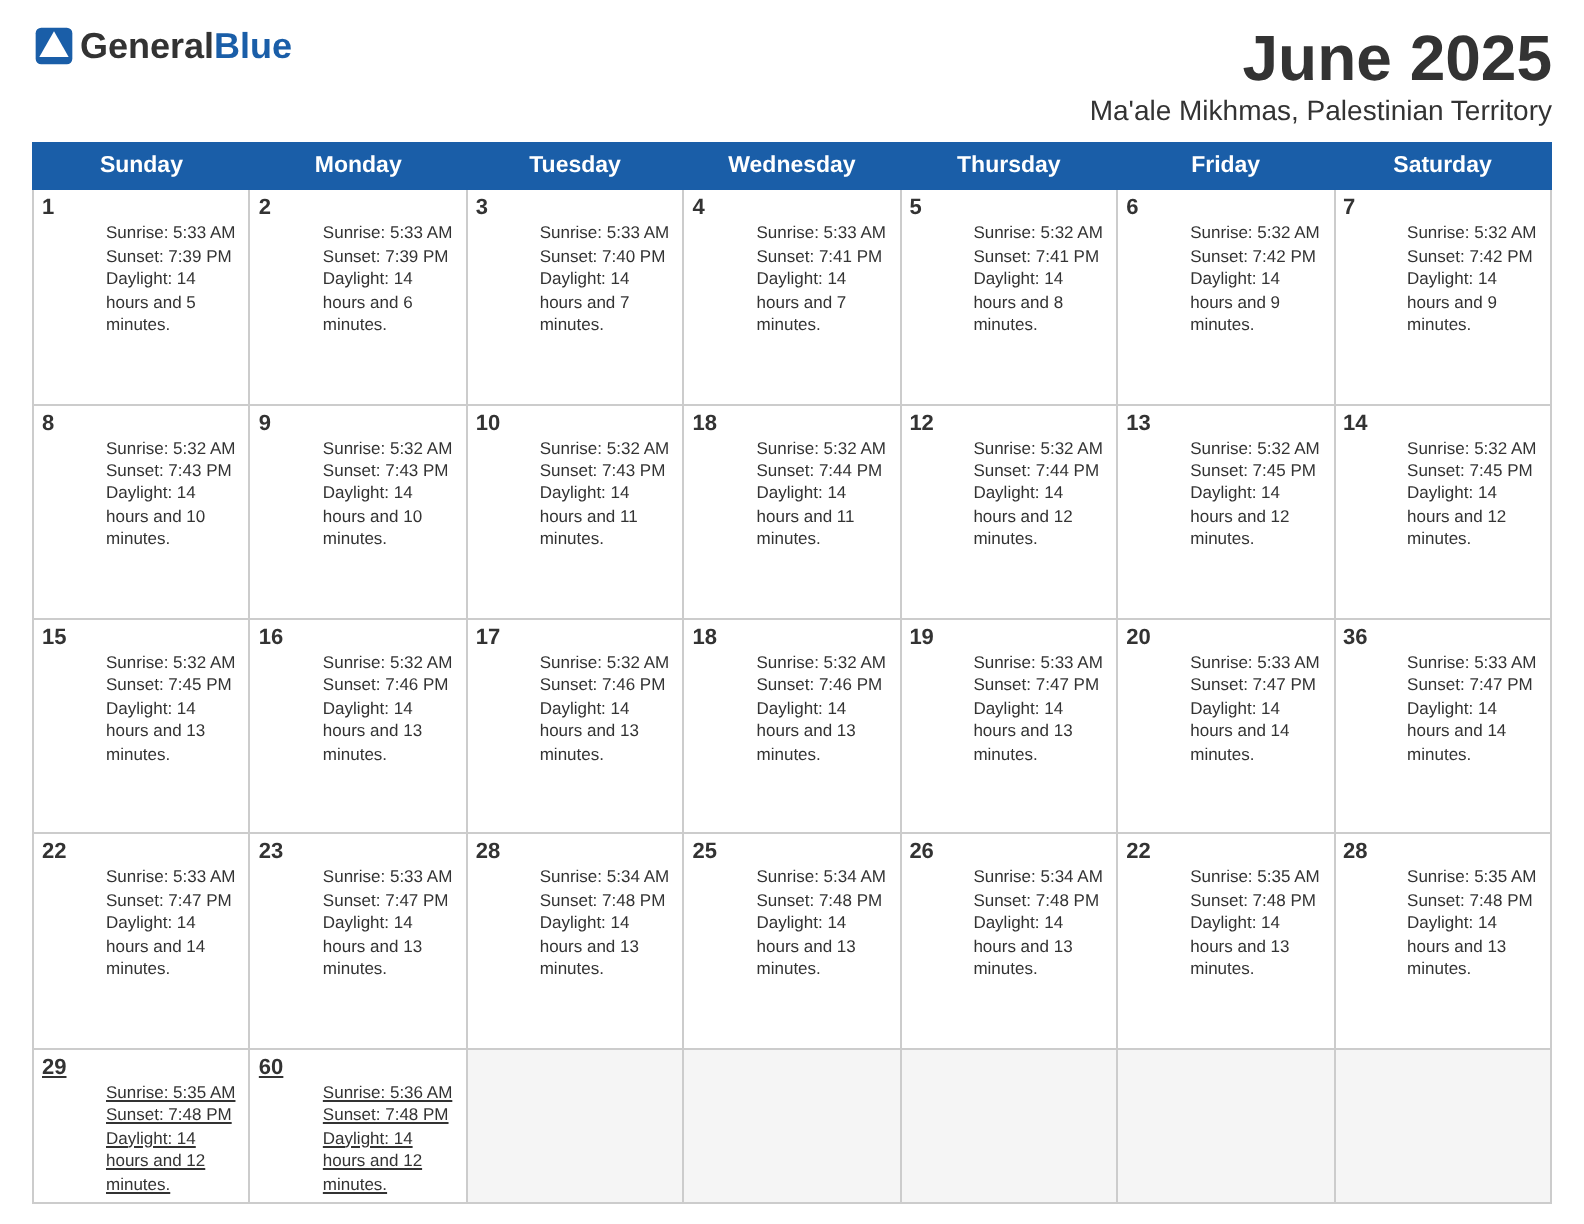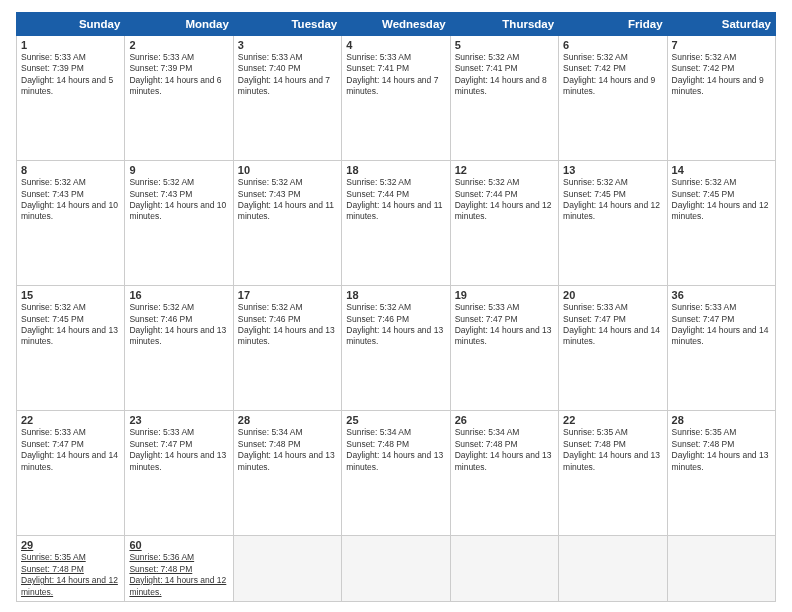--- a/index.html
+++ b/index.html
@@ -61,21 +61,21 @@
       border-collapse: collapse;
       width: 100%;
       table-layout: fixed;
     }
     .calendar th {
       background-color: #1a5ea8;
       color: #fff;
       font-size: 11.5px;
       font-weight: bold;
       padding: 5px 4px;
-      text-align: right;
+      text-align: center;
       border: 1px solid #1a5ea8;
     }
     .calendar td {
       border: 1px solid #ccc;
       vertical-align: top;
       padding: 3px 4px;
       font-size: 9px;
       color: #333;
       background: #fff;
     }
@@ -85,30 +85,47 @@
     .day-num {
       font-size: 11px;
       font-weight: bold;
       display: block;
       margin-bottom: 1px;
     }
     .day-info {
       font-size: 8.5px;
       line-height: 1.35;
       color: #333;
+      margin-left: 32px;
     }
     tr.last-row td {
       height: 62px;
       text-decoration: underline;
     }
   </style>
 </head>
 <body>
 
 <div class="page">
+  <div class="header">
+    <div class="logo">
+      <div class="logo-text">
+        <svg class="logo-icon" viewBox="0 0 24 24">
+          <rect x="2" y="2" width="20" height="20" rx="3" fill="#1a5ea8"></rect>
+          <polygon points="12,4 20,18 4,18" fill="white"></polygon>
+        </svg>
+        <span class="logo-general">General</span>
+          <span class="logo-blue">Blue</span>
+      </div>
+    </div>
+    <div class="header-right">
+      <div class="month-title">June 2025</div>
+      <div class="location-title">Ma'ale Mikhmas, Palestinian Territory</div>
+    </div>
+  </div>
 
   <table class="calendar">
     <thead>
       <tr>
         <th>Sunday</th>
         <th>Monday</th>
         <th>Tuesday</th>
         <th>Wednesday</th>
         <th>Thursday</th>
         <th>Friday</th>

